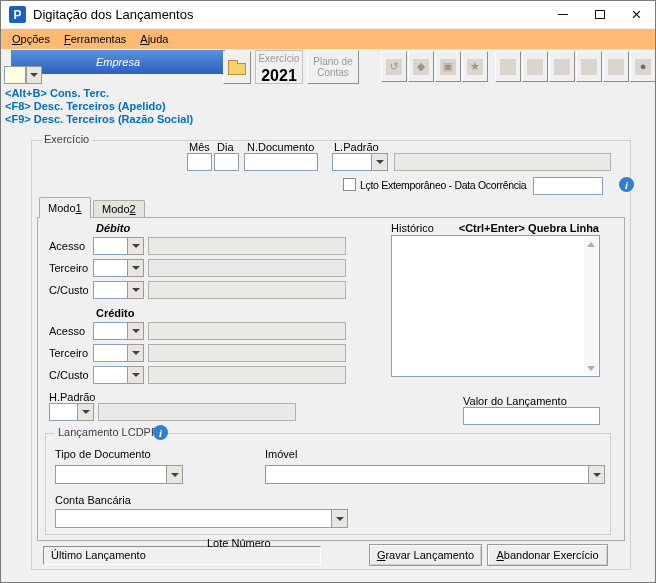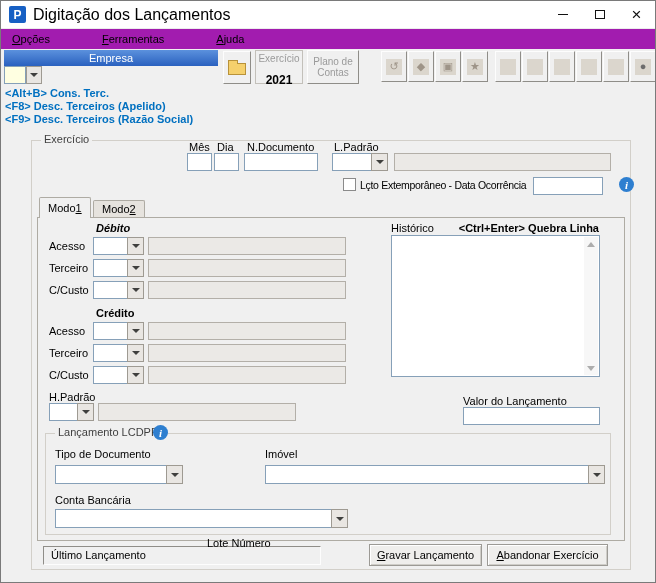--- a/index.html
+++ b/index.html
@@ -9,46 +9,46 @@
     --info-blue:#2e7fd0;
     --app-icon-blue:#1760c4;
   }
   *{margin:0;padding:0;box-sizing:border-box;}
   body{font-family:"Liberation Sans",sans-serif;font-size:11px;color:#000;background:#fff;}
   .window{position:relative;width:656px;height:583px;background:#f0f0f0;border:1px solid #7a7a7a;overflow:hidden;}
 
   
   .titlebar{position:absolute;left:0;top:0;width:100%;height:28px;background:#fff;display:flex;align-items:center;border-bottom:1px solid #ececec;}
   .app-icon{width:17px;height:17px;margin-left:8px;border-radius:2px;background:var(--app-icon-blue);color:#fff;font-weight:bold;font-size:12px;display:flex;align-items:center;justify-content:center;flex:none;}
-  .title-text{margin-left:7px;font-size:16px;white-space:nowrap;}
+  .title-text{margin-left:7px;font-size:13px;white-space:nowrap;}
   .cap-btns{margin-left:auto;display:flex;height:100%;}
   .cap-btn{width:37px;height:100%;display:flex;align-items:center;justify-content:center;}
   .glyph-min{width:10px;border-top:1px solid #111;display:block;}
   .glyph-max{width:10px;height:9px;border:1px solid #111;display:block;}
   .glyph-close{display:block;line-height:1;}
   .glyph-close::after{content:"×";font-size:17px;color:#111;}
 
   
-  .menubar{position:absolute;left:0;top:28px;width:100%;height:20px;background:#a21caf;display:flex;align-items:center;padding-left:4px;gap:38px;}
+  .menubar{position:absolute;left:0;top:28px;width:100%;height:20px;background:#fdba74;display:flex;align-items:center;padding-left:4px;}
   .menu-item{padding:2px 7px;white-space:nowrap;}
   .accel{text-decoration:underline;}
 
   
   .toolbar{position:absolute;left:0;top:48px;width:100%;height:38px;}
-  .emp-header{position:absolute;left:3px;top:1px;width:214px;height:16px;background:linear-gradient(var(--empresa-blue-1),var(--empresa-blue-2));color:#fff;display:flex;align-items:center;justify-content:center;}
+  .emp-header{position:absolute;left:10px;top:1px;width:214px;height:24px;background:linear-gradient(var(--empresa-blue-1),var(--empresa-blue-2));color:#fff;display:flex;align-items:center;justify-content:center;font-style:italic;}
   .emp-edit{position:absolute;left:3px;top:17px;width:22px;height:18px;background:#ffffe1;border:1px solid #86a0b8;}
   .abs{position:absolute;display:inline-block;}
   .tool-btn{position:absolute;top:2px;width:26px;height:31px;background:#f0f0f0;border:1px solid;border-color:#fdfdfd #8f8d88 #8f8d88 #fdfdfd;display:flex;align-items:center;justify-content:center;}
   .tb-icon{width:16px;height:16px;background:#dbd6cd;display:flex;align-items:center;justify-content:center;font-size:11px;color:#9e9488;line-height:1;}
   .tb-icon.dark{color:#6d6d6d;}
   .folder-ico{width:18px;height:12px;background:#f5d06c;border:1px solid #b8923a;position:relative;margin-top:3px;}
   .folder-ico::before{content:"";position:absolute;left:-1px;top:-4px;width:8px;height:3px;background:#f5d06c;border:1px solid #b8923a;border-bottom:none;}
   .exer-box{position:absolute;left:254px;top:1px;width:48px;height:34px;border:1px solid #c3c0ba;text-align:center;background:#f0f0f0;}
   .exer-label{color:#9a9a9a;font-size:10px;display:block;margin-top:2px;}
-  .exer-value{font-weight:bold;font-size:12px;display:block;margin-top:9px;}
+  .exer-value{font-weight:bold;font-size:16px;display:block;margin-top:3px;}
   .plano-box{position:absolute;left:306px;top:1px;width:52px;height:34px;border:1px solid;border-color:#fdfdfd #8f8d88 #8f8d88 #fdfdfd;background:#f0f0f0;color:#9a9a9a;font-size:10px;display:flex;align-items:center;justify-content:center;text-align:center;padding:1px;line-height:1.1;}
 
   
   .shortcuts{position:absolute;left:4px;top:86px;color:var(--link-blue);font-weight:bold;line-height:13px;}
 
   
   .groupbox{position:absolute;border:1px solid #d2cfc9;}
   .grpcap{position:absolute;background:#f0f0f0;padding:0 3px;color:#3f3f3f;white-space:nowrap;}
   .lbl{position:absolute;white-space:nowrap;}
   .b{font-weight:bold;}

